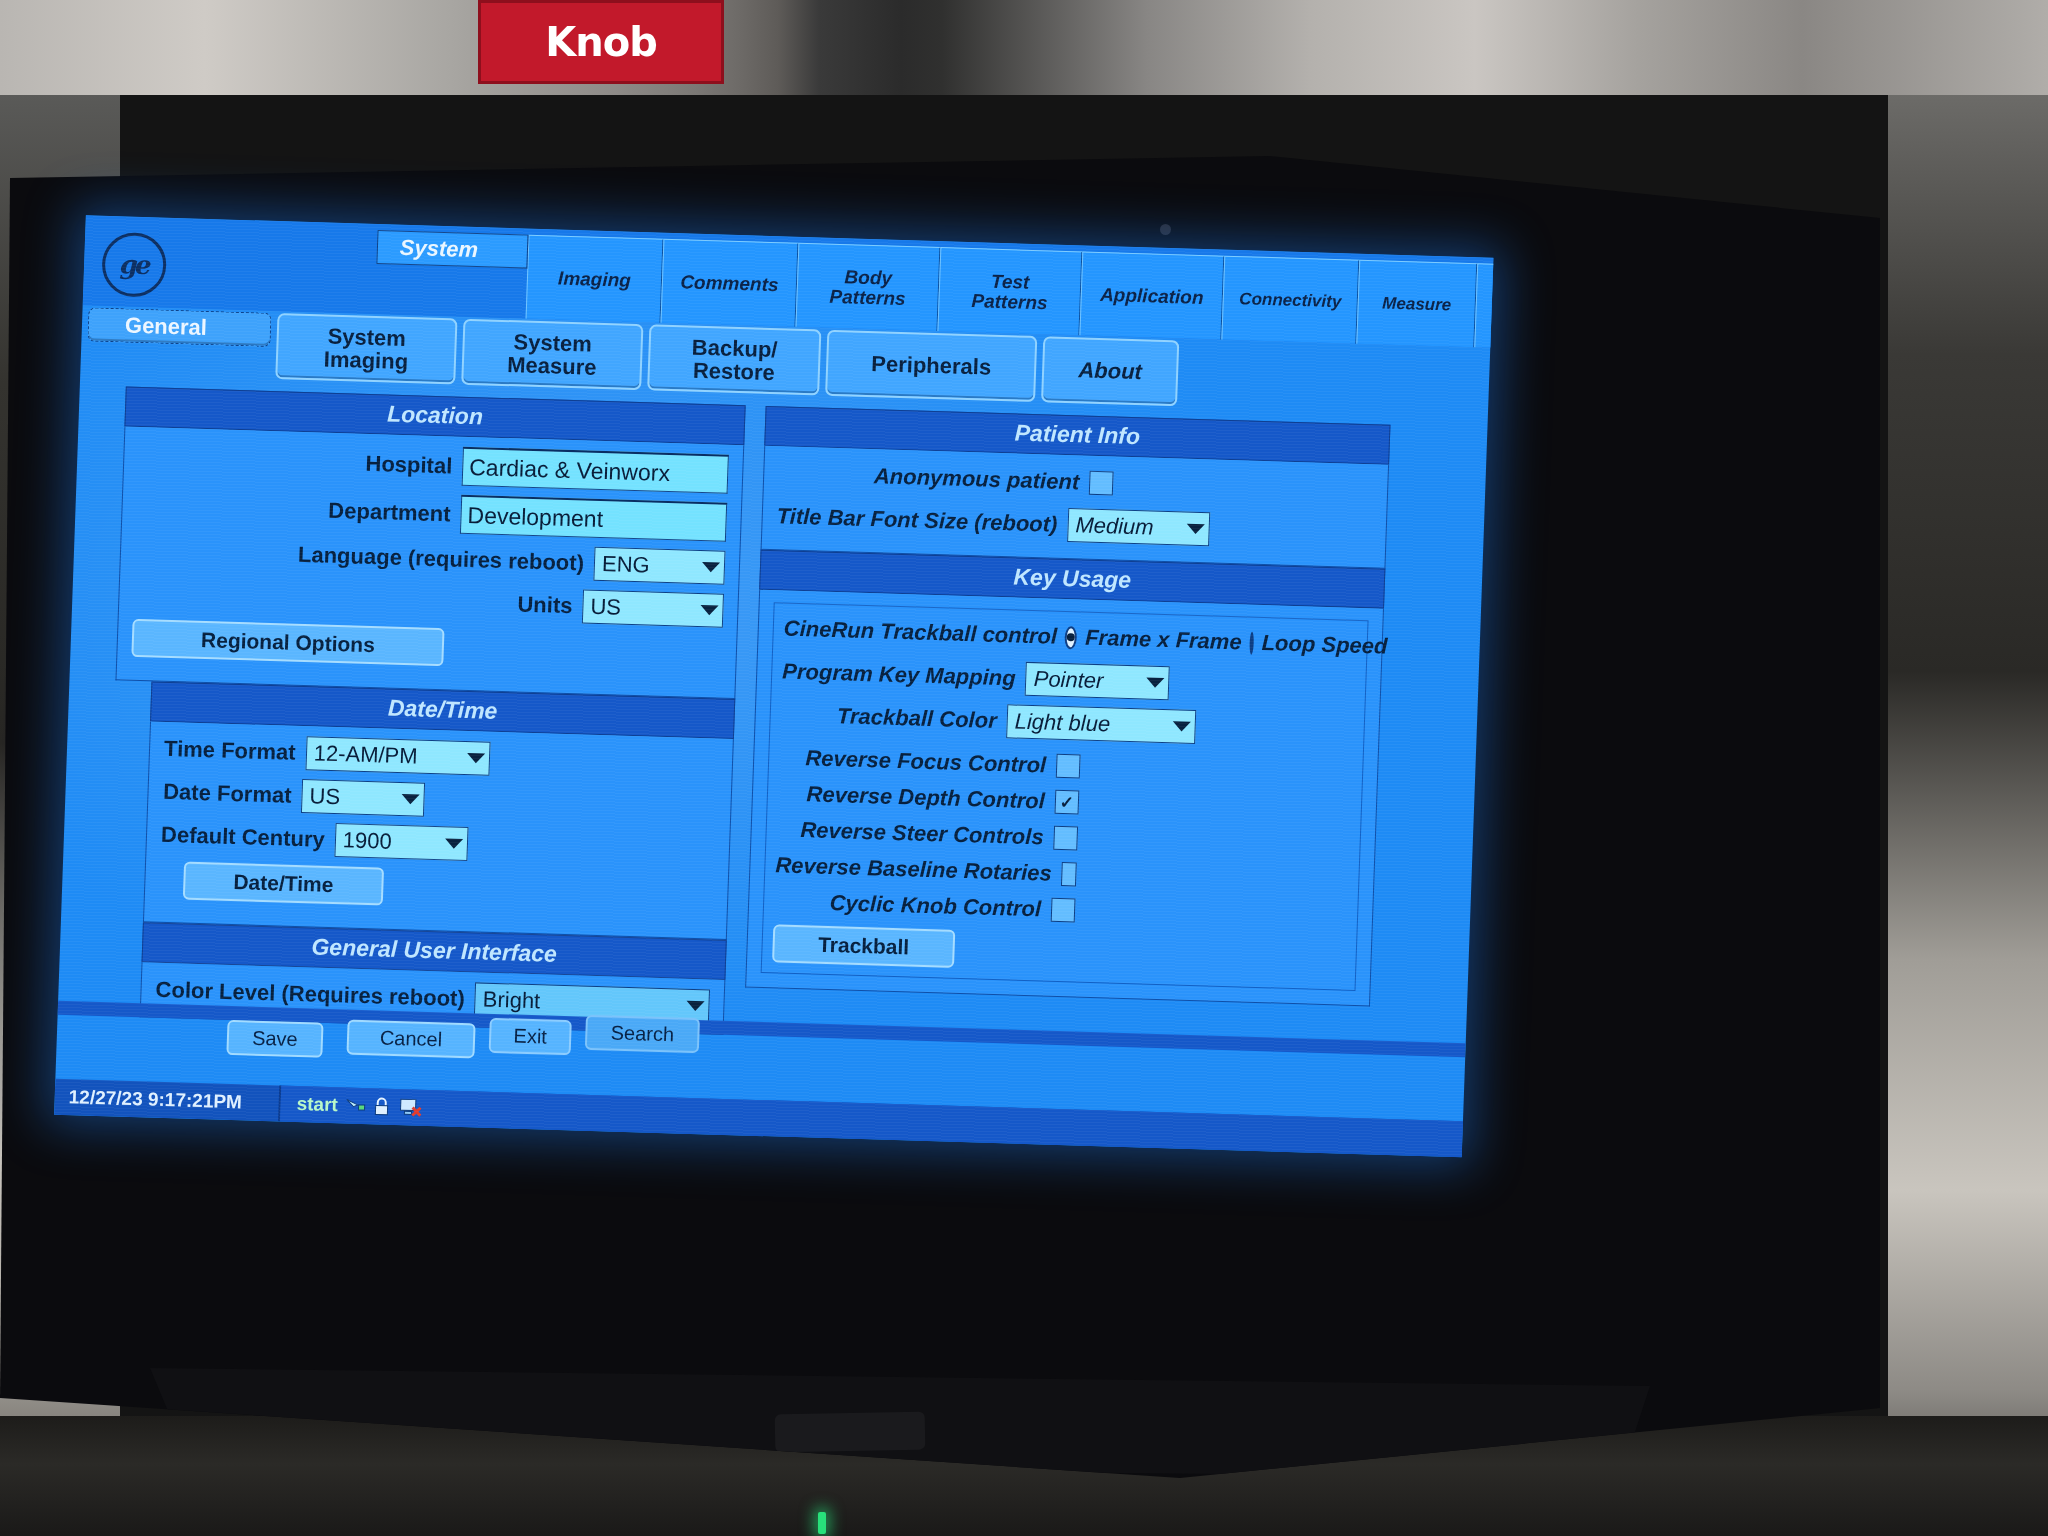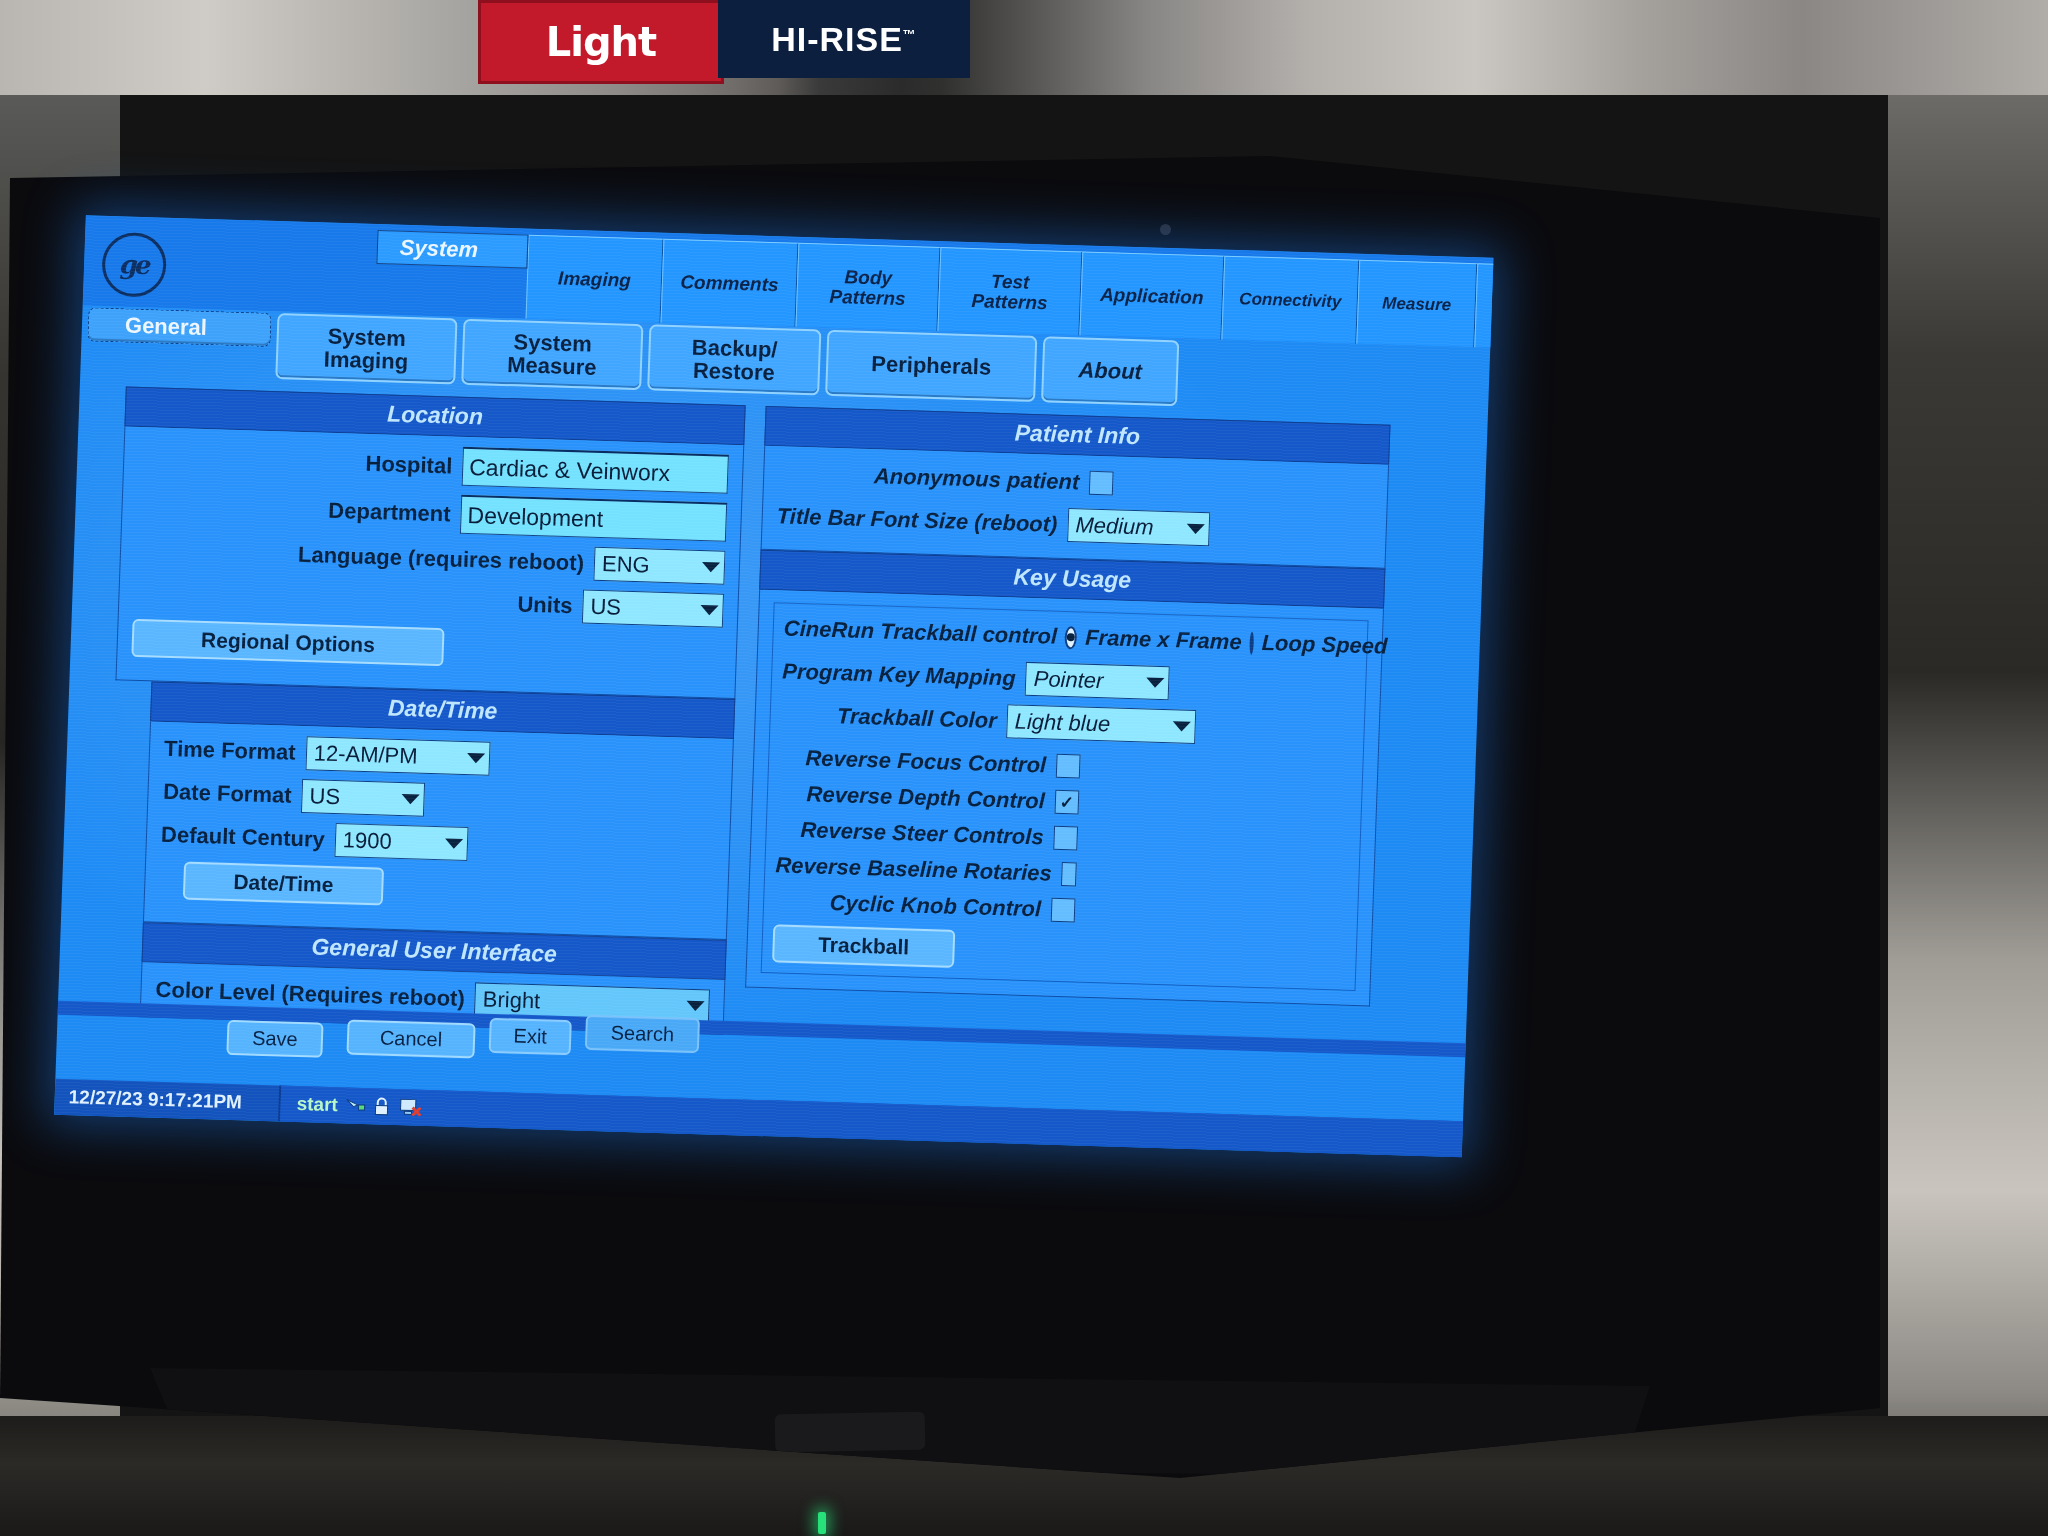--- a/index.html
+++ b/index.html
@@ -141,24 +141,21 @@
   .tb-ico{width:22px;height:20px;margin-right:5px;display:inline-block;}
   .tb-strip{flex:1;height:36px;background:#1558c9;display:flex;align-items:center;padding-left:8px;}
   .foot-band{position:absolute;left:0;bottom:100px;width:1408px;height:14px;background:#1558c9;}
 </style>
 </head>
 <body>
 
 <div id="photo">
   <div class="bg-top"></div>
   <div class="hefty">
-    <span>Light</span>
-  </div>
-  <div class="hirise">
-    <span>HI-RISE<sup>™</sup></span>
+    <span>Knob</span>
   </div>
   <div class="bg-left"></div>
   <div class="bg-right"></div>
   <div class="bg-bottom"></div>
   <div class="led"></div>
 </div>
 
 <div id="bezel">
   <div class="cam-dot"></div>
   <div class="bezel-bottom"></div>

